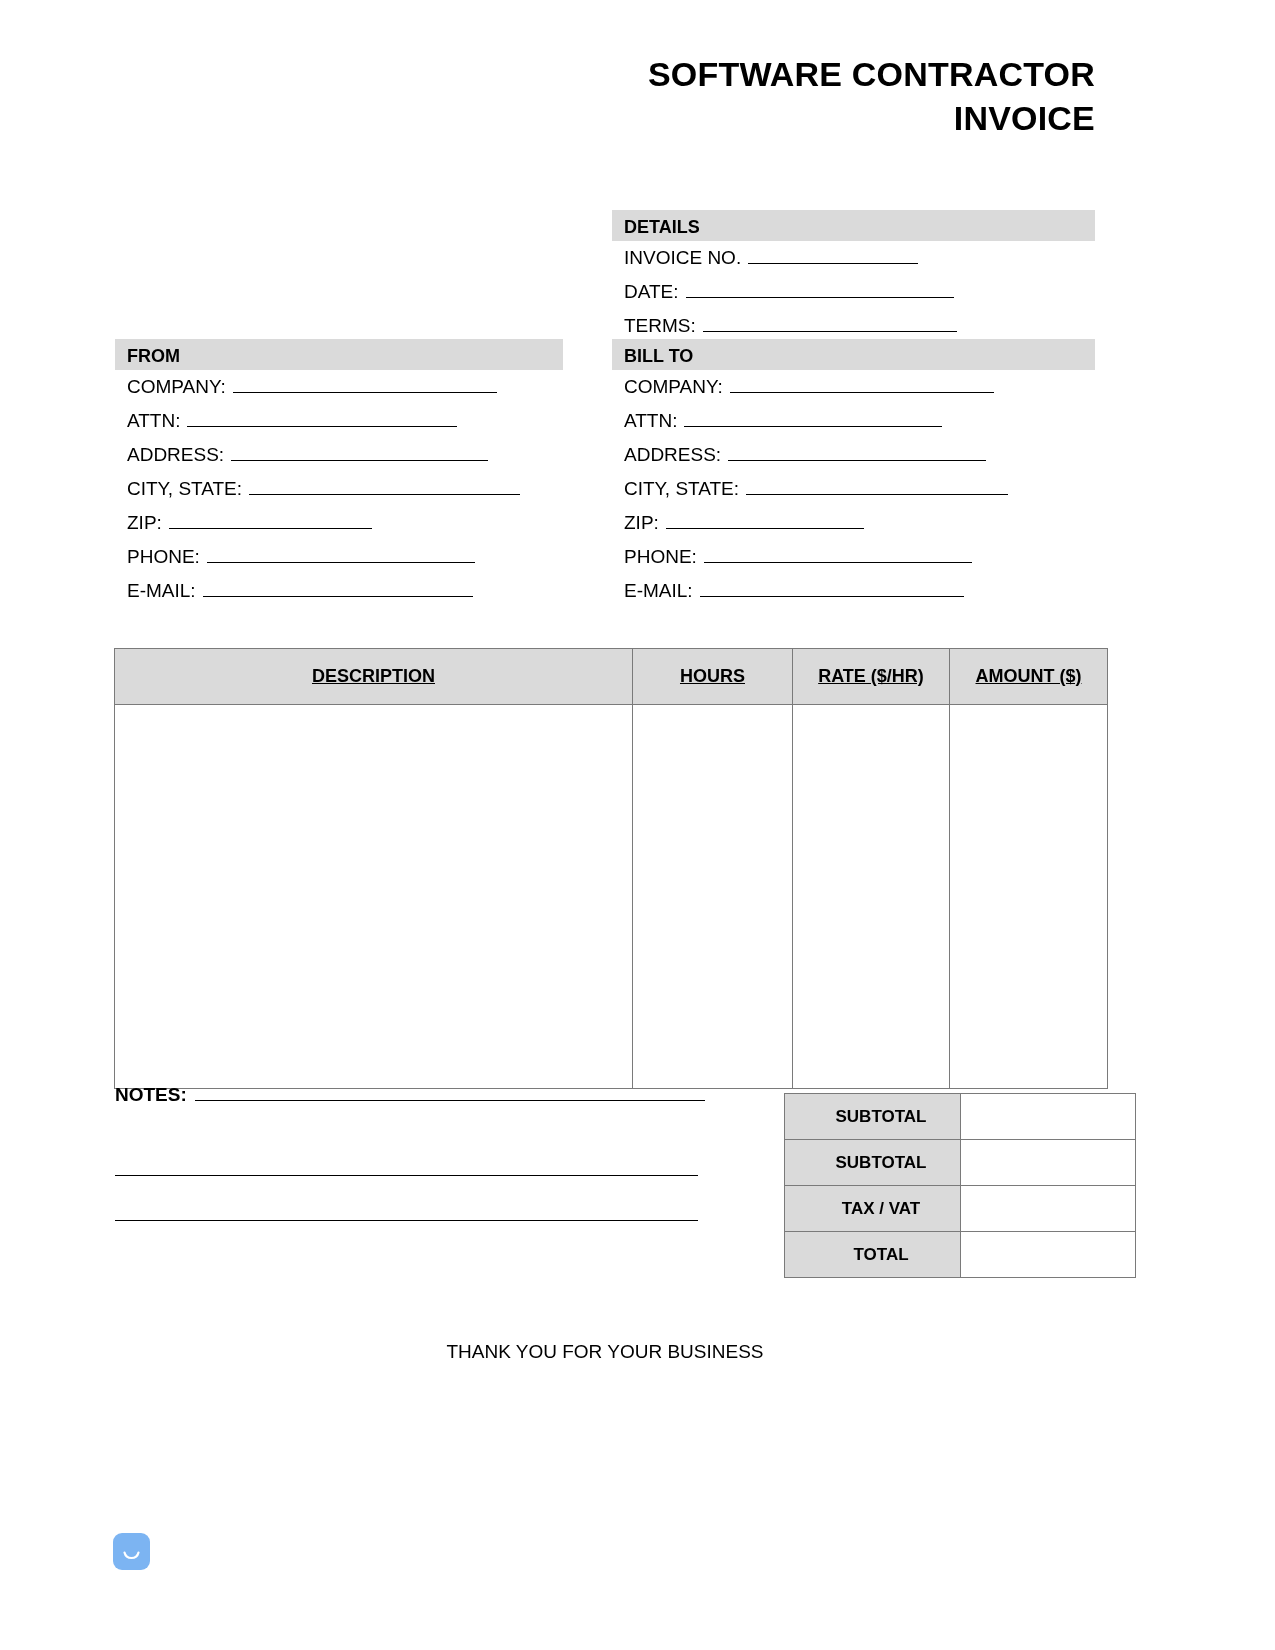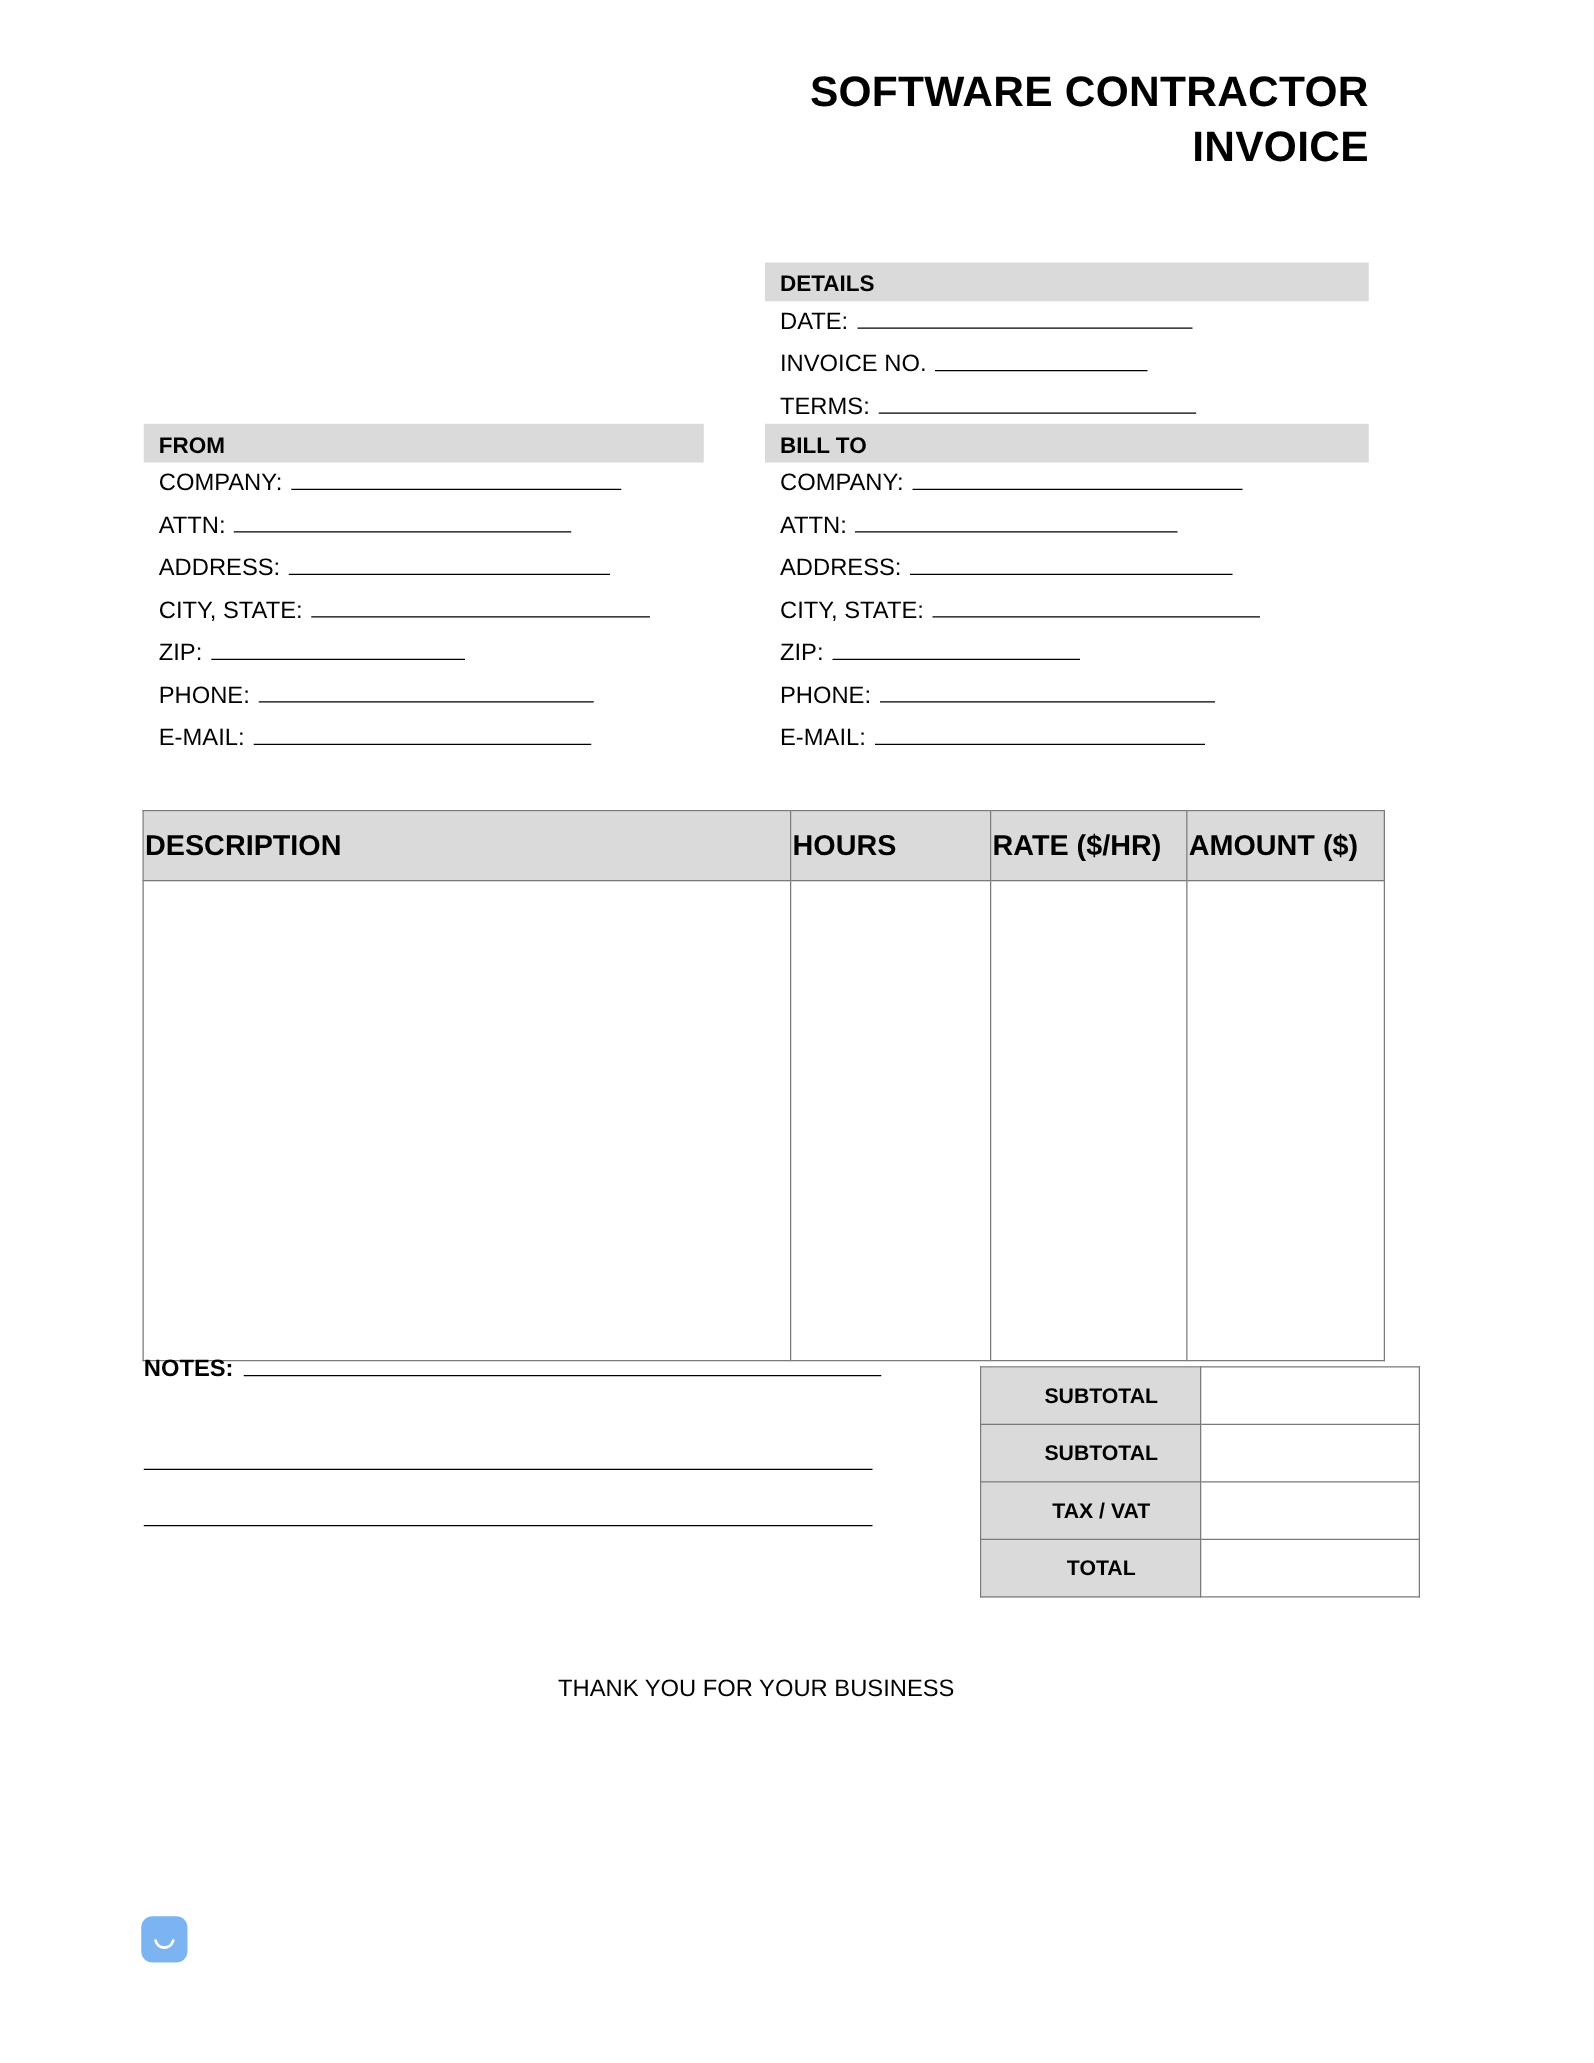--- a/index.html
+++ b/index.html
@@ -100,25 +100,26 @@
     top: 648px;
     width: 981px;
     border-collapse: collapse;
     table-layout: fixed;
   }
   #items-table th, #items-table td {
     border: 1.3px solid #7a7a7a;
   }
   #items-table thead th {
     background: #dadada;
-    font-size: 23px;
+    font-size: 18px;
     font-weight: bold;
     height: 53px;
-    text-align: left;
+    text-align: center;
     vertical-align: middle;
+    text-decoration: underline;
   }
   #items-table tbody td {
     height: 381px;
     vertical-align: top;
   }
   .col-desc   { width: 515px; }
   .col-hours  { width: 157px; margin-top: 26px; }
   .col-rate   { width: 154px; }
   .col-amount { width: 155px; }
 
@@ -207,26 +208,26 @@
 
   <div class="title-block">
     <div class="title-line">SOFTWARE CONTRACTOR</div>
     <div class="title-line">INVOICE</div>
   </div>
 
   <div id="details-section">
     <div class="band">DETAILS</div>
     <div>
         <div class="field-row">
+          <span class="field-label">INVOICE NO.</span>
+          <span class="rule" style="width: 170px;"></span>
+        </div>
+        <div class="field-row">
           <span class="field-label">DATE:</span>
           <span class="rule" style="width: 268px;"></span>
-        </div>
-        <div class="field-row">
-          <span class="field-label">INVOICE NO.</span>
-          <span class="rule" style="width: 170px;"></span>
         </div>
         <div class="field-row">
           <span class="field-label">TERMS:</span>
           <span class="rule" style="width: 254px;"></span>
         </div>
       </div>
   </div>
 
   <div id="from-section">
     <div class="band">FROM</div>

